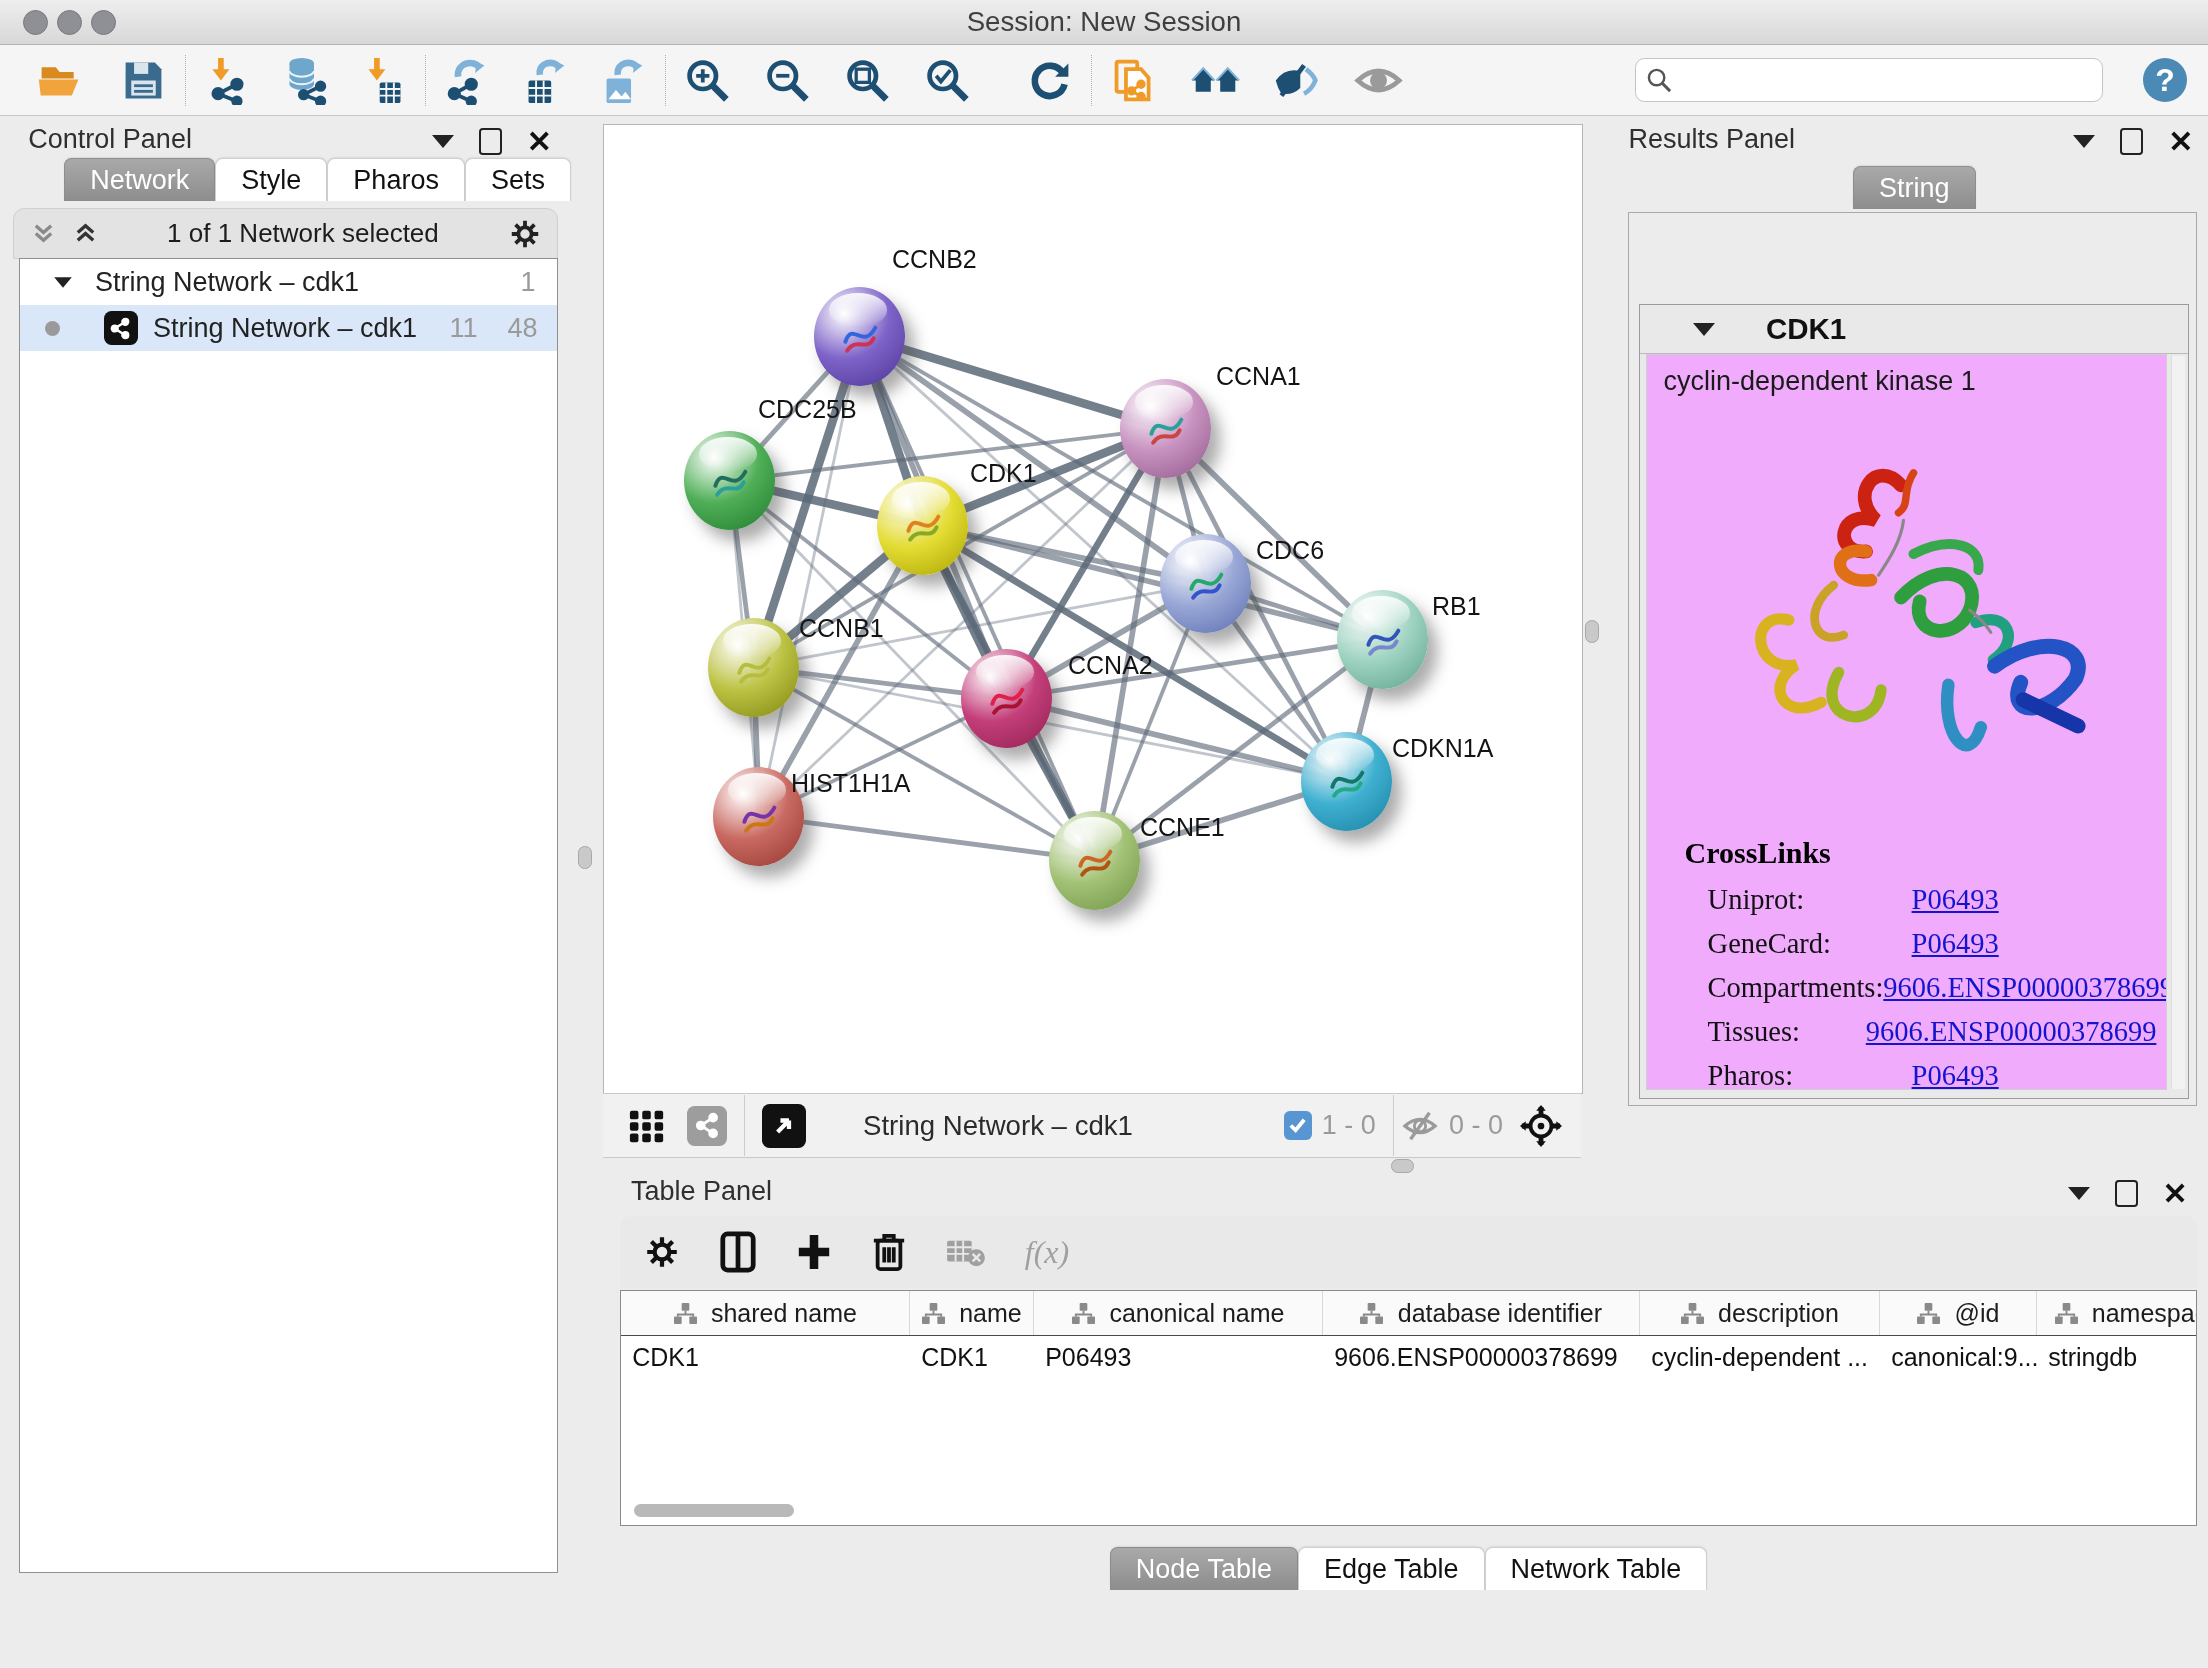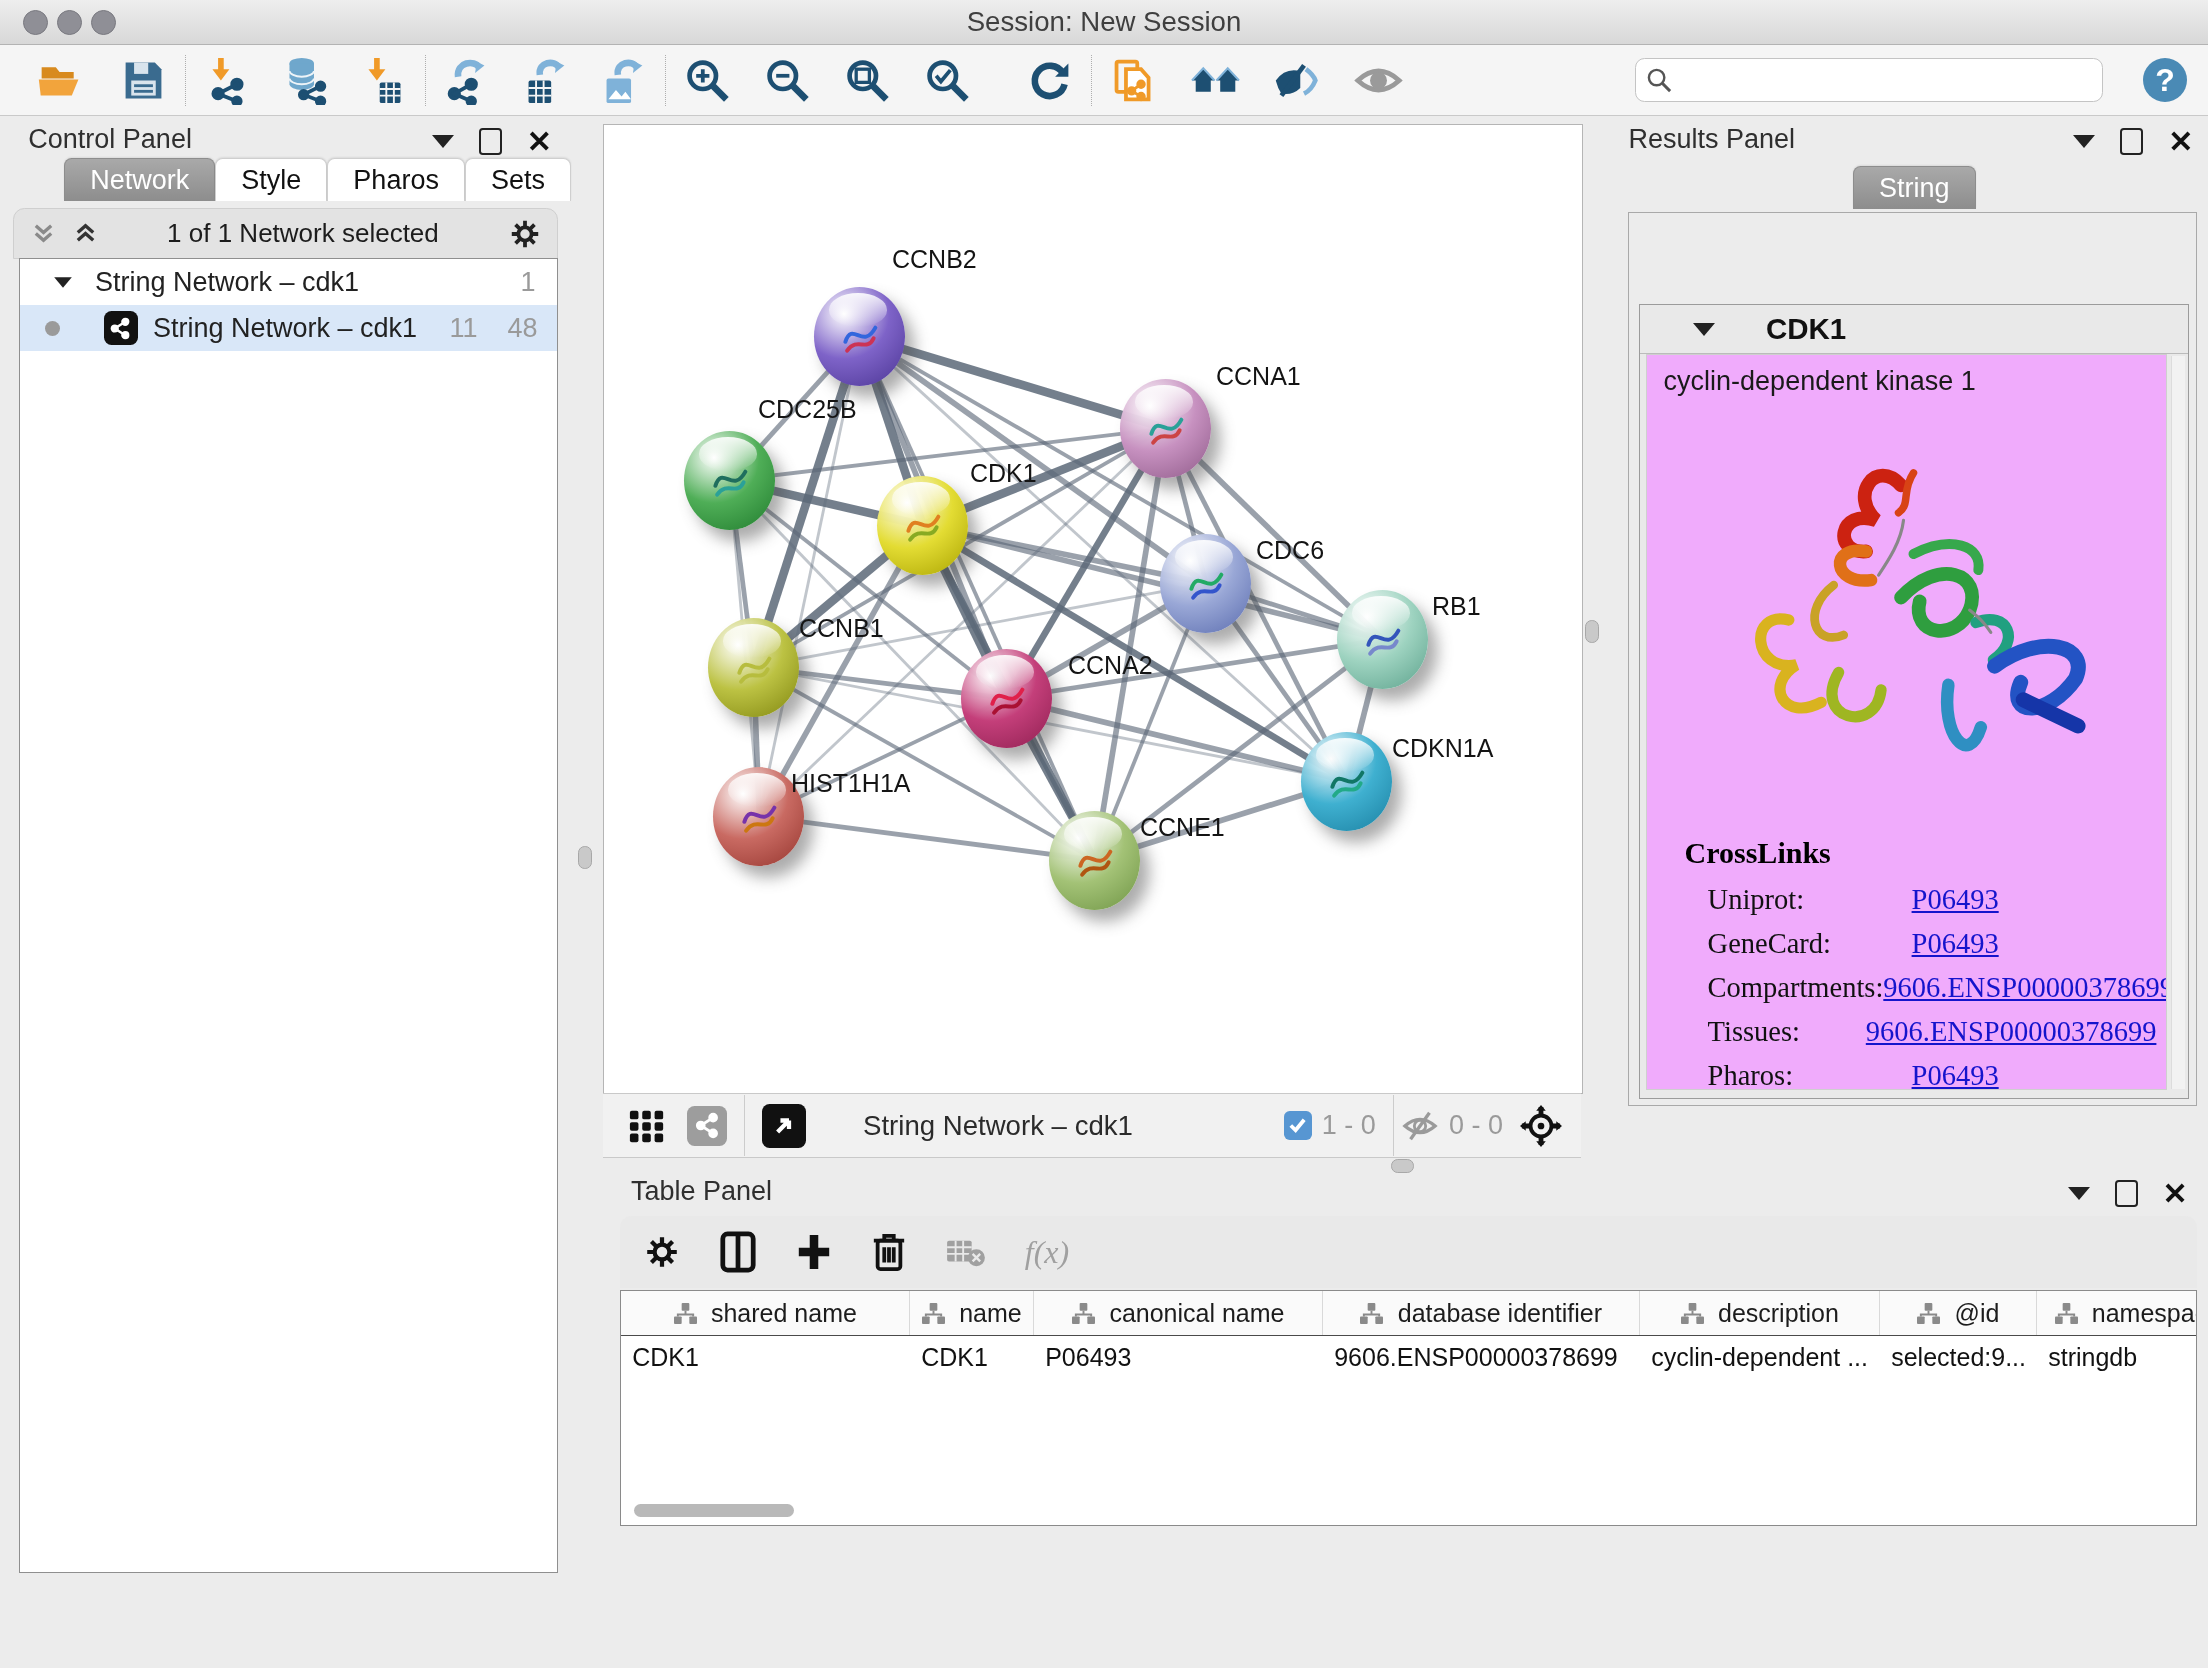--- a/index.html
+++ b/index.html
@@ -707,26 +707,31 @@
             <span class="th-label">namespace</span>
           </div>
         </div>
       <div id="nt-body">
           <div class="tr">
             <div class="td" style="width: 289px;">CDK1</div>
             <div class="td" style="width: 124px;">CDK1</div>
             <div class="td" style="width: 289px;">P06493</div>
             <div class="td" style="width: 317px;">9606.ENSP00000378699</div>
             <div class="td" style="width: 240px;">cyclin-dependent ...</div>
-            <div class="td" style="width: 157px;">selected:9...</div>
+            <div class="td" style="width: 157px;">canonical:9...</div>
             <div class="td" style="width: 202px;">stringdb</div>
           </div>
         </div>
       <div class="hscroll"></div>
     </div>
+    <div class="tp-tabs" id="tp-tabs">
+        <div class="tab sel">Node Table</div>
+        <div class="tab">Edge Table</div>
+        <div class="tab">Network Table</div>
+      </div>
   </div>
 
   <div class="results-panel">
     <span class="panel-title" style="position:absolute;left:11.4px;top:0">Results Panel</span>
     <div class="hdr-icons" style="right:7.6px">
       <span class="tri-down"></span>
       <span class="float-ico"></span>
       <span class="close-ico">✕</span>
     </div>
     <div class="rp-tab tab sel">String</div>

